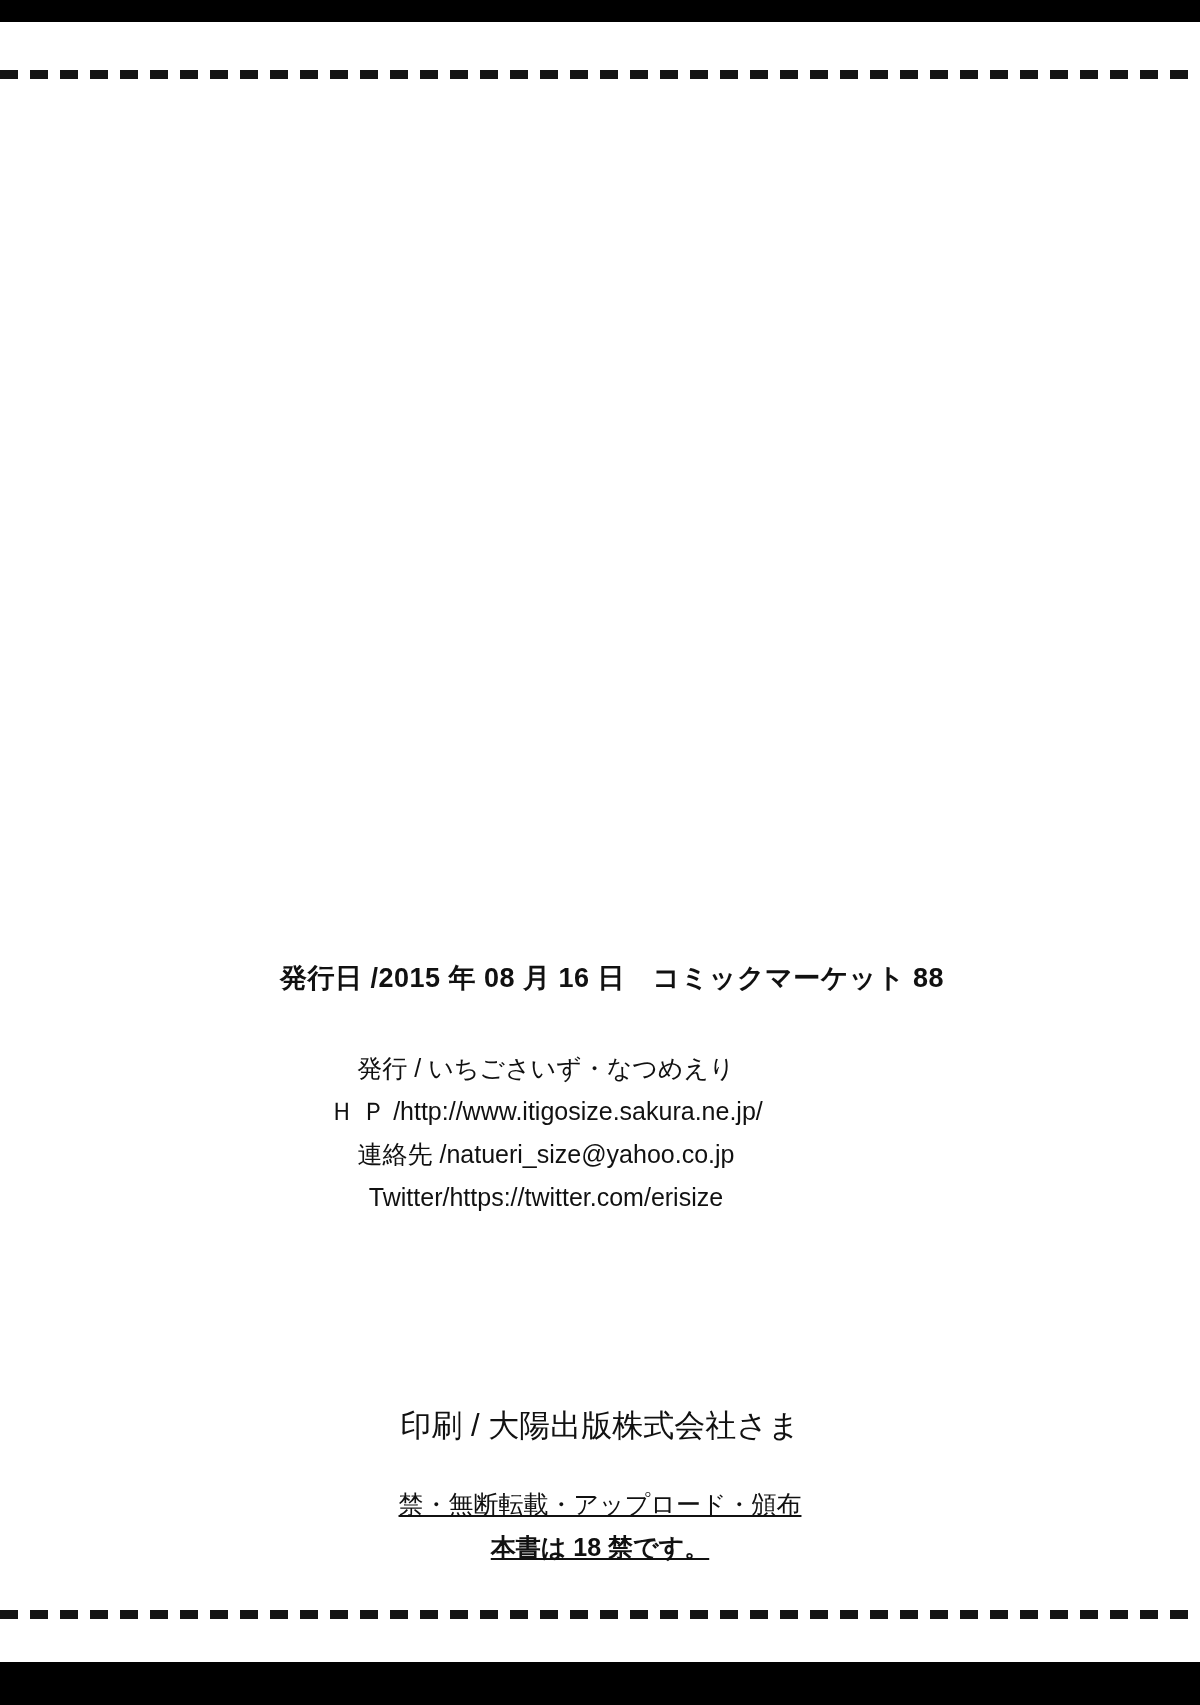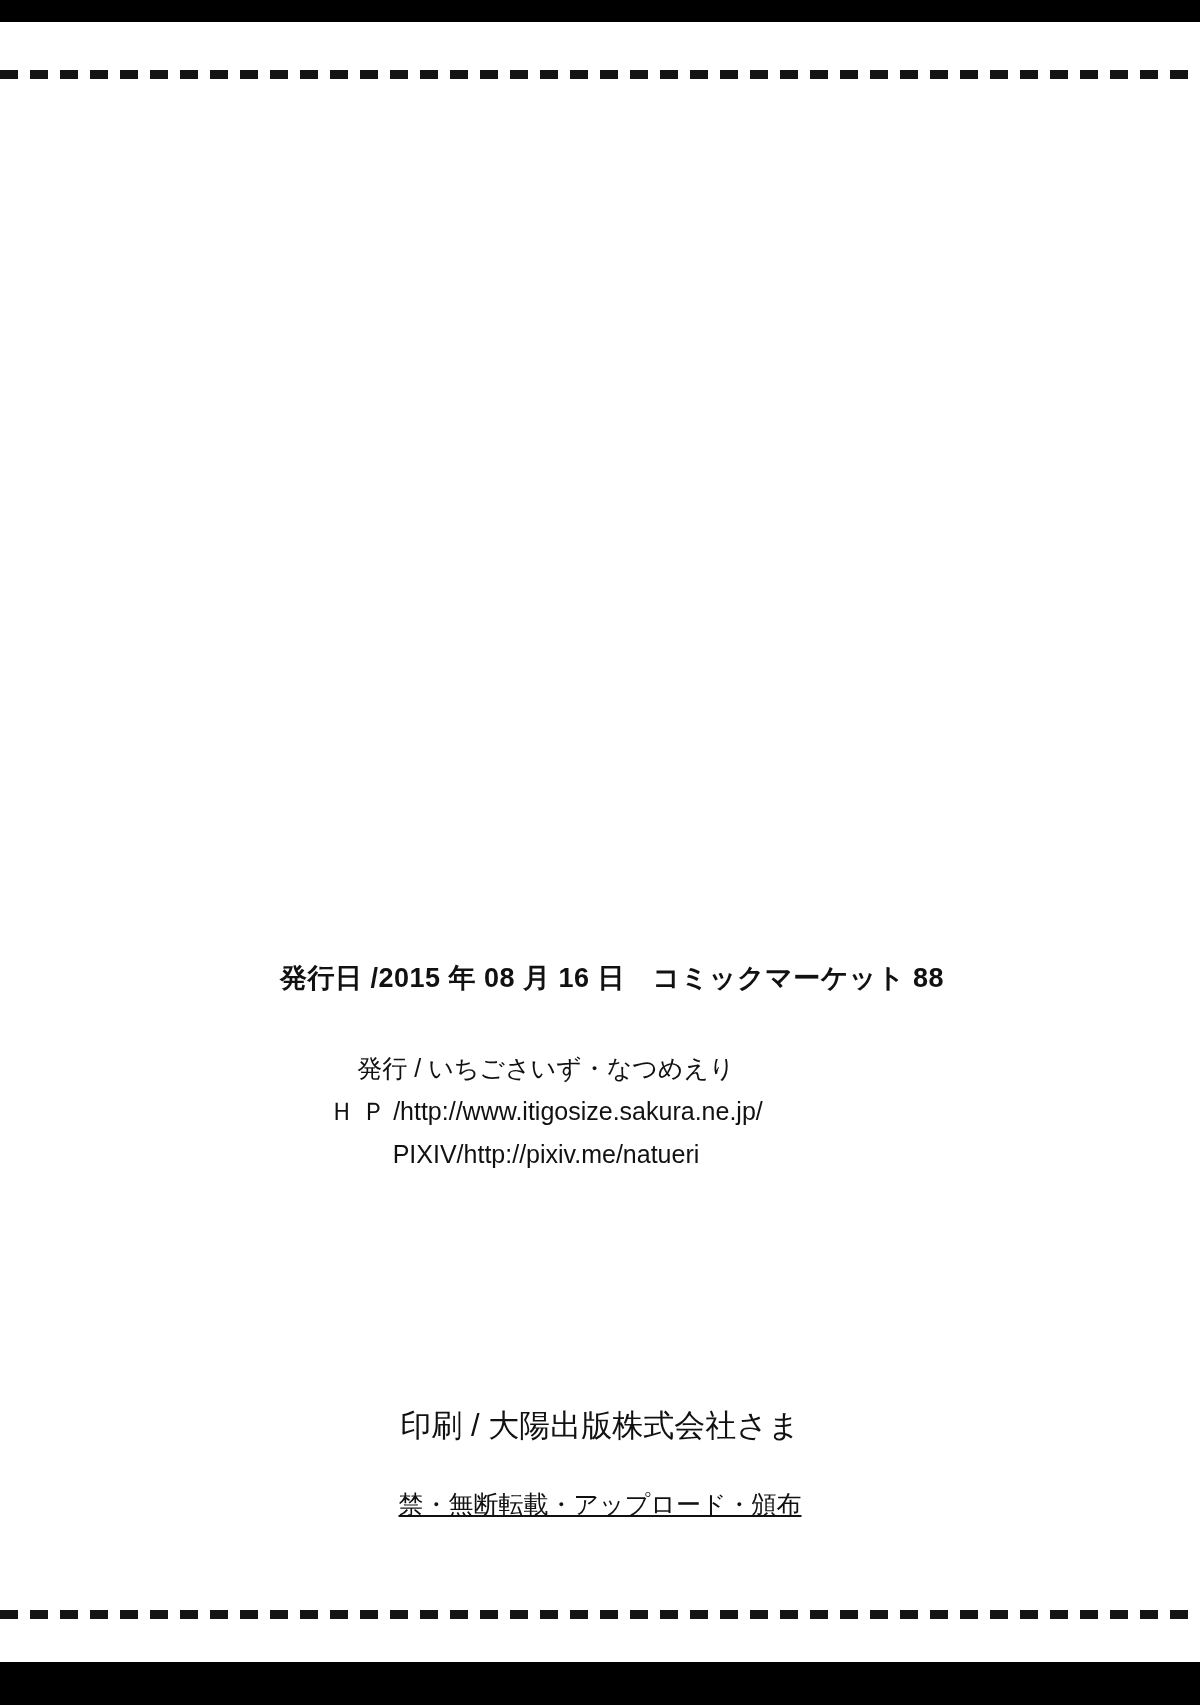--- a/index.html
+++ b/index.html
@@ -126,29 +126,31 @@
       <div class="dash-row"></div>
     </div>
 
     <div class="content">
 
       <div class="line-date">発行日 /2015 年 08 月 16 日　コミックマーケット 88</div>
 
       <div class="block-contact">
         <div class="ln">発行 / いちごさいず・なつめえり</div>
         <div class="ln">Ｈ Ｐ /http://www.itigosize.sakura.ne.jp/</div>
-        <div class="ln">PIXIV/http://pixiv.me/natueri</div>
+        <div class="ln">連絡先 /natueri_size@yahoo.co.jp</div>
+        <div class="ln">Twitter/https://twitter.com/erisize</div>
       </div>
 
       <div class="block-print">
         <div class="ln">印刷 / 大陽出版株式会社さま</div>
       </div>
 
       <div class="block-notice">
         <div class="ln">禁・無断転載・アップロード・頒布</div>
+        <div class="ln bold">本書は 18 禁です。</div>
       </div>
 
     </div>
 
     <div class="trim trim-bottom">
       <div class="dash-row"></div>
     </div>
 
   </div>
 

